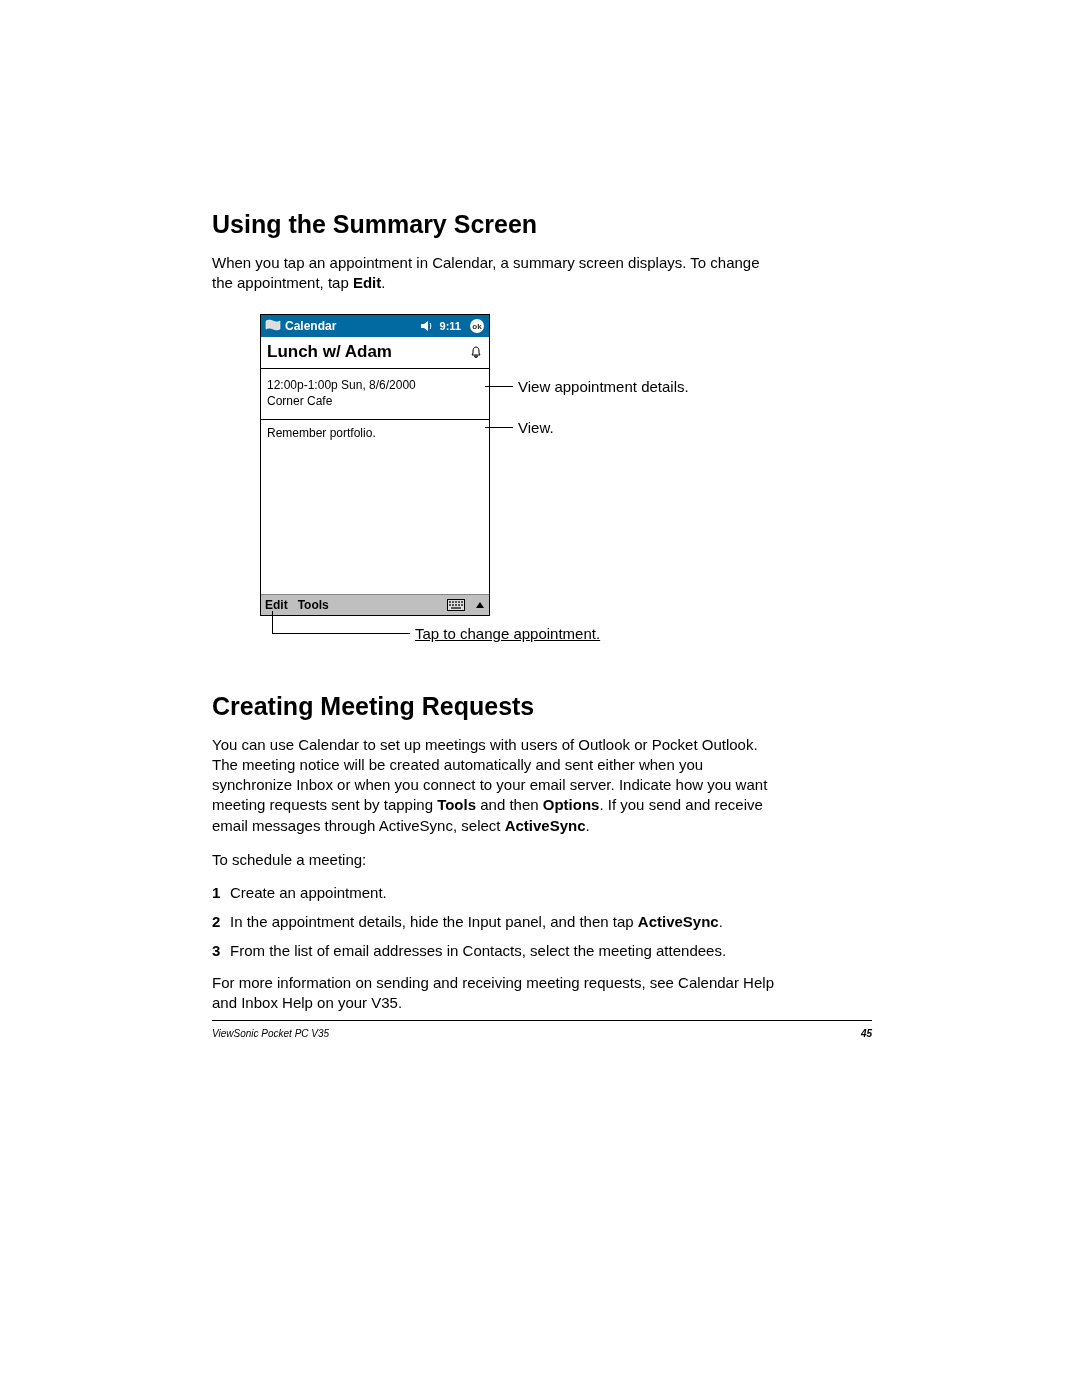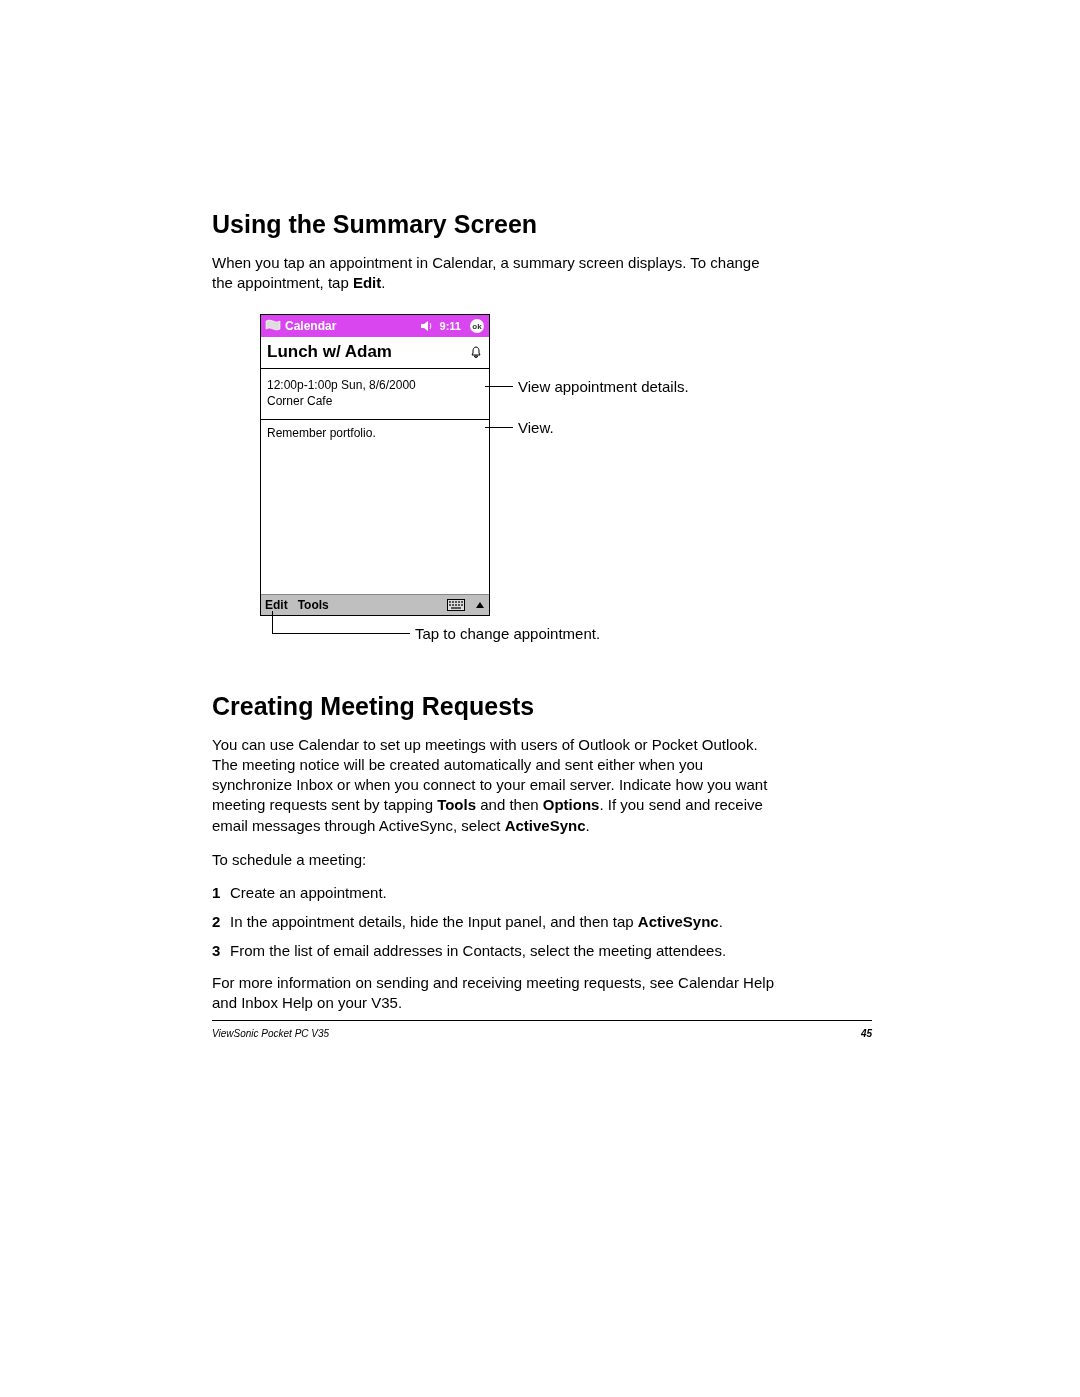--- a/index.html
+++ b/index.html
@@ -44,21 +44,21 @@
     width: 228px;
     height: 300px;
     border: 1px solid #000;
     background: #fff;
     font-family: Tahoma, Arial, sans-serif;
     display: flex;
     flex-direction: column;
   }
   .titlebar {
     height: 22px;
-    background: #d946ef;
+    background: #0369a1;
     display: flex;
     align-items: center;
     color: #fff;
     font-size: 12px;
     font-weight: bold;
     padding: 0 4px;
     gap: 4px;
   }
   .flag-icon {
     width: 16px; height: 14px;
@@ -245,21 +245,21 @@
     </div>
 
     <div class="line-h" style="left:225px; top:72px; width:28px;"></div>
     <div class="callout" style="left:258px; top:64px;">View appointment details.</div>
 
     <div class="line-h" style="left:225px; top:113px; width:28px;"></div>
     <div class="callout" style="left:258px; top:105px;text-align:center;">View.</div>
 
     <div class="line-v" style="left:12px; top:297px; height:22px;"></div>
     <div class="line-h" style="left:12px; top:319px; width:138px;"></div>
-    <div class="callout" style="left:155px; top:311px;">Tap to change appointment.</div>
+    <div class="callout" style="left:155px; top:311px;text-decoration:underline;">Tap to change appointment.</div>
 
   </div>
 
   <div class="section2">
     <h2 class="section">Creating Meeting Requests</h2>
     <p class="body">
       <span>You can use Calendar to set up meetings with users of Outlook or Pocket Outlook. The meeting notice will be created automatically and sent either when you synchronize Inbox or when you connect to your email server. Indicate how you want meeting requests sent by tapping </span><b>Tools</b><span> and then </span><b>Options</b><span>. If you send and receive email messages through ActiveSync, select </span><b>ActiveSync</b><span>.</span>
     </p>
     <p class="body">To schedule a meeting:</p>
     <ol class="steps">

